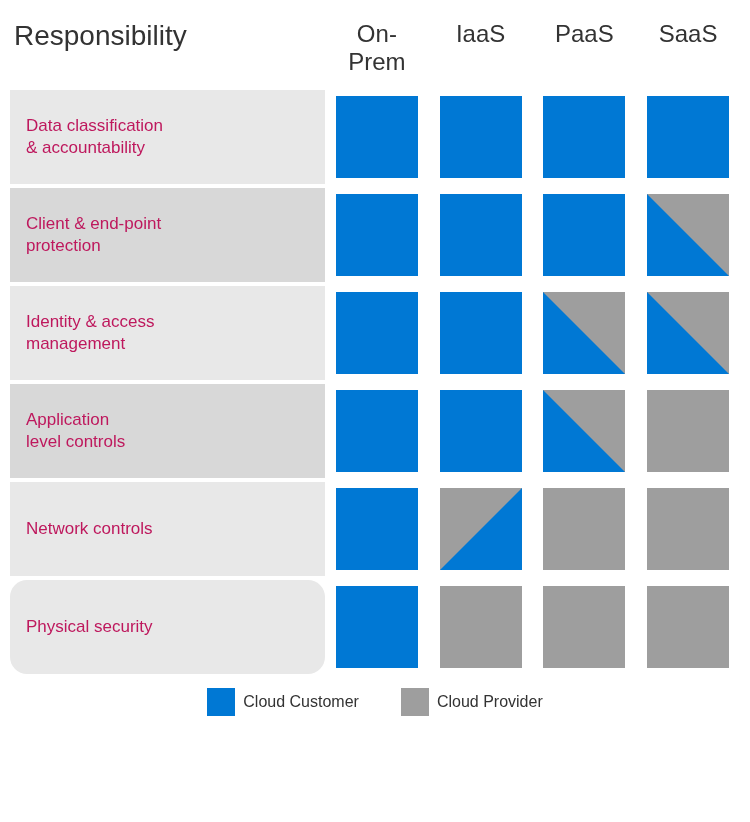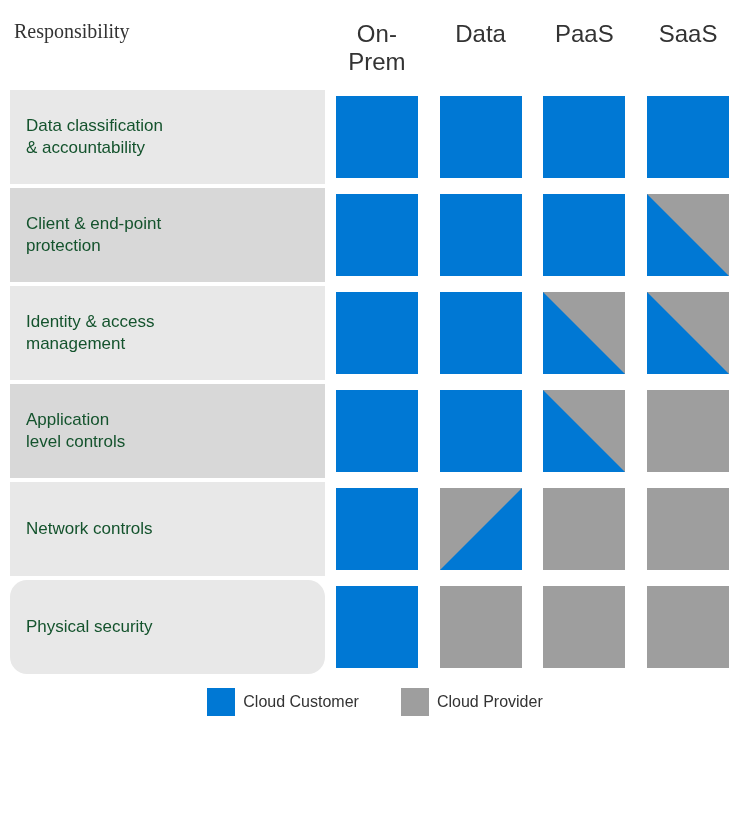--- a/index.html
+++ b/index.html
@@ -22,40 +22,39 @@
     }
     .header-cell {
       text-align: center;
       font-size: 24px;
       color: #333;
       padding: 10px 4px;
       font-weight: 400;
     }
     .header-cell.responsibility {
       text-align: left;
-      font-size: 20px;
-      font-family: Liberation Serif, serif;
+      font-size: 28px;
     }
     
     .data-row {
       display: grid;
       grid-template-columns: 315px 1fr 1fr 1fr 1fr;
       margin-bottom: 4px;
     }
     .data-row:nth-child(odd) .row-label {
       background: #e8e8e8;
     }
     .data-row:nth-child(even) .row-label {
       background: #d8d8d8;
     }
     .row-label {
       background: #e0e0e0;
       padding: 14px 16px;
       font-size: 17px;
-      color: #14532d;
+      color: #be185d;
       display: flex;
       align-items: center;
       font-weight: 400;
       line-height: 1.3;
     }
     .cell {
       padding: 6px;
       display: flex;
       align-items: center;
       justify-content: center;
@@ -122,21 +121,21 @@
     .legend-swatch.gray { background: #9e9e9e; }
   </style>
 </head>
 <body>
 
 <div class="table-container">
 
   <div class="header-row">
     <div class="header-cell responsibility">Responsibility</div>
     <div class="header-cell">On-Prem</div>
-    <div class="header-cell">Data</div>
+    <div class="header-cell">IaaS</div>
     <div class="header-cell">PaaS</div>
     <div class="header-cell">SaaS</div>
   </div>
 
   <div id="rows-container">
       <div class="data-row">
         <div class="row-label" style="background: rgb(232, 232, 232); white-space: pre-line;">Data classification
 &amp; accountability</div>
         <div class="cell">
           <div class="sq blue"></div>

